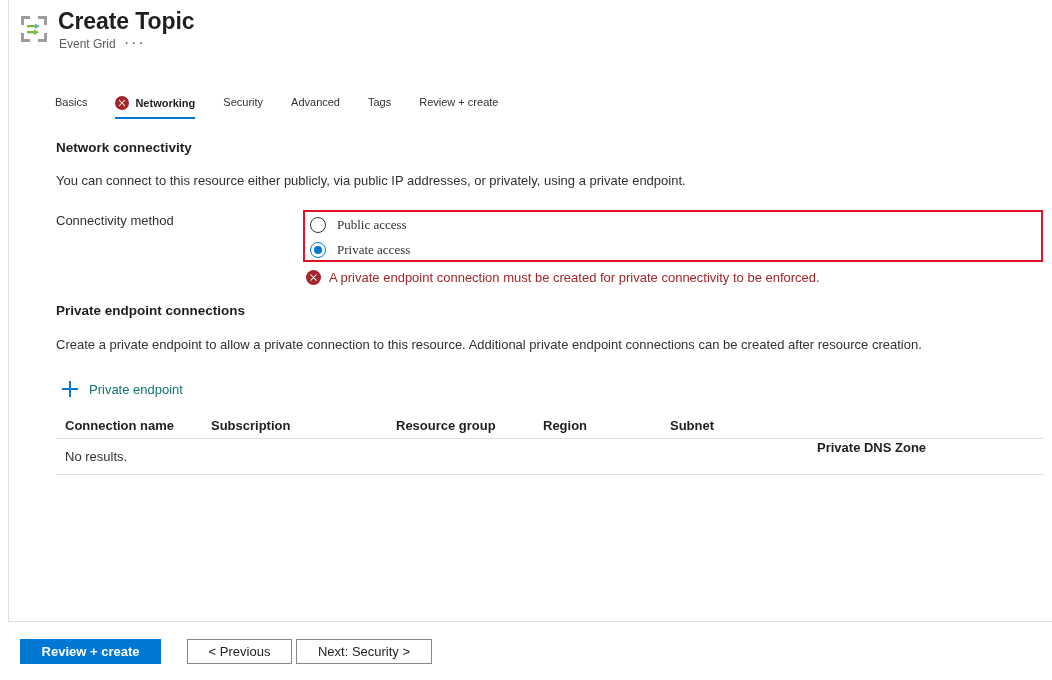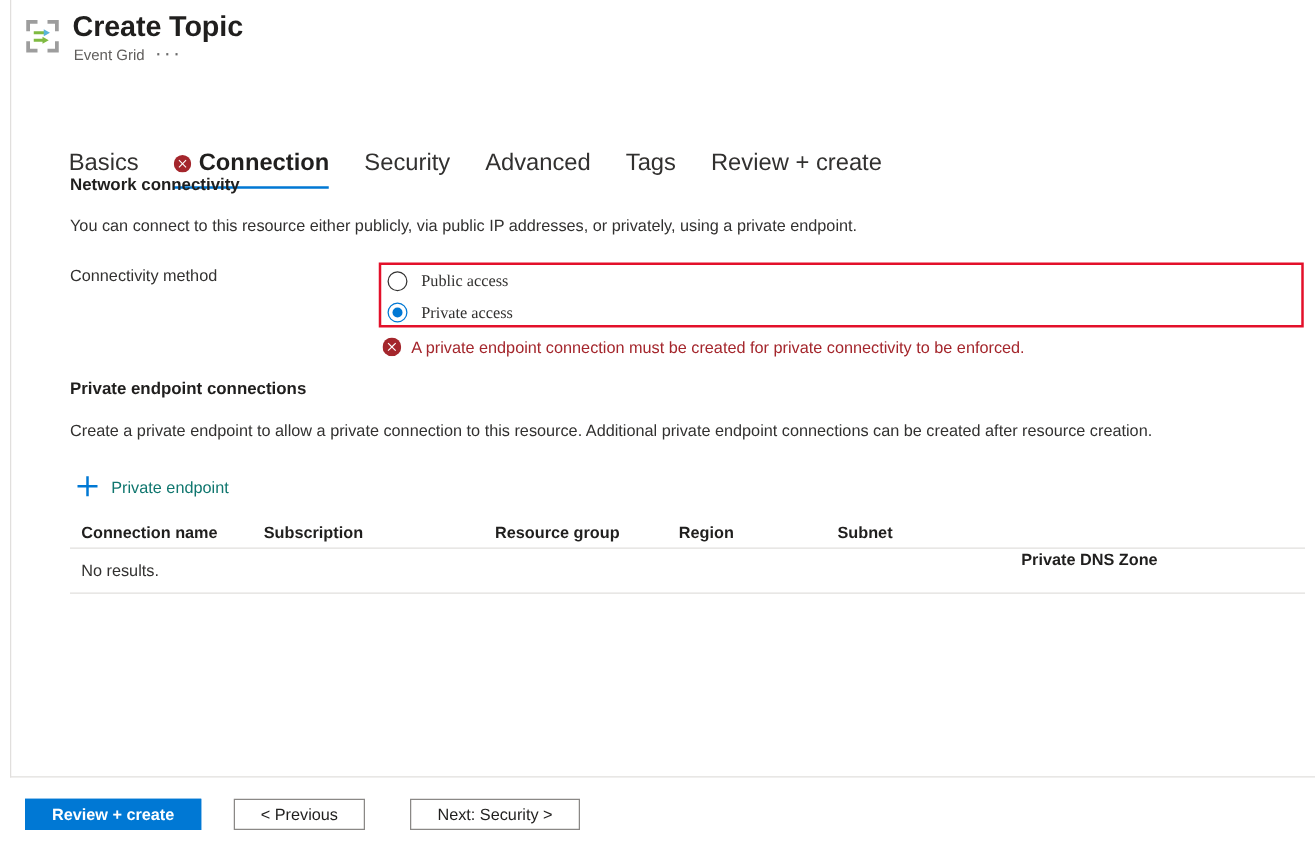--- a/index.html
+++ b/index.html
@@ -91,25 +91,24 @@
     top: 96px;
     display: flex;
     align-items: flex-start;
   }
   .tab {
     position: relative;
     display: flex;
     align-items: center;
     padding: 0 0 9px 0;
     margin-right: 28px;
-    font-size: 19px;
+    font-size: 11px;
     color: #323130;
     cursor: pointer;
     white-space: nowrap;
-    margin-top: 24px;
   }
   .tab.selected {
     font-weight: 700;
     color: #201f1e;
   }
   .tab.selected::after {
     content: "";
     position: absolute;
     left: 0;
     right: 0;
@@ -333,21 +332,21 @@
     border: 1px solid #0078d4;
     font-weight: 600;
     width: 141px;
     margin-right: 26px;
   }
   .btn-default {
     background: #ffffff;
     color: #201f1e;
     border: 1px solid #8a8886;
     width: 105px;
-    margin-right: 36px;
+    margin-right: 4px;
   }
   .btn-default.wide { width: 136px; margin-right: 0; }
 </style>
 </head>
 <body>
 
 <div class="blade">
 
   <div class="blade-rule"></div>
 
@@ -376,21 +375,21 @@
 
   <div class="tabs">
     <div class="tab">
       <span>Basics</span>
     </div>
     <div class="tab selected">
       <svg class="tab-err-icon" viewBox="0 0 16 16" xmlns="http://www.w3.org/2000/svg">
         <circle cx="8" cy="8" r="8" fill="#a4262c"></circle>
         <path d="M5.1,4.4 L8,7.3 L10.9,4.4 L11.6,5.1 L8.7,8 L11.6,10.9 L10.9,11.6 L8,8.7 L5.1,11.6 L4.4,10.9 L7.3,8 L4.4,5.1 Z" fill="#ffffff"></path>
       </svg>
-      <span>Connection</span>
+      <span>Networking</span>
     </div>
     <div class="tab">
       <span>Security</span>
     </div>
     <div class="tab">
       <span>Advanced</span>
     </div>
     <div class="tab">
       <span>Tags</span>
     </div>

